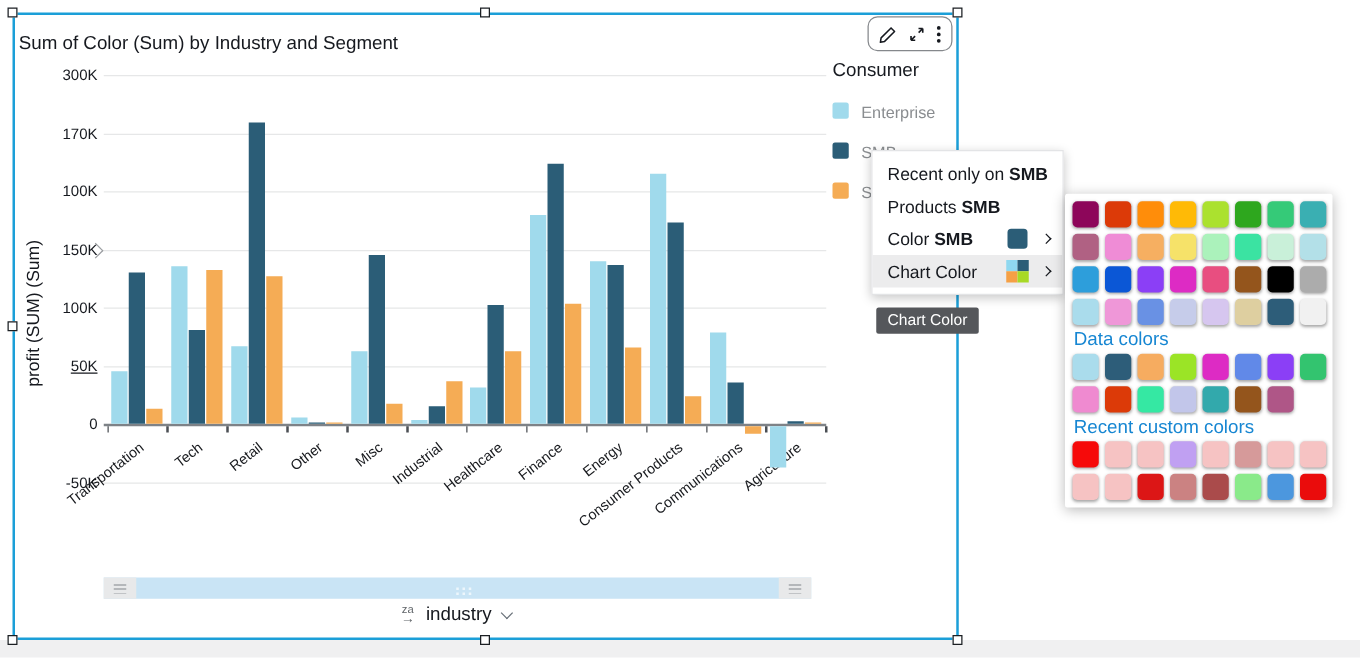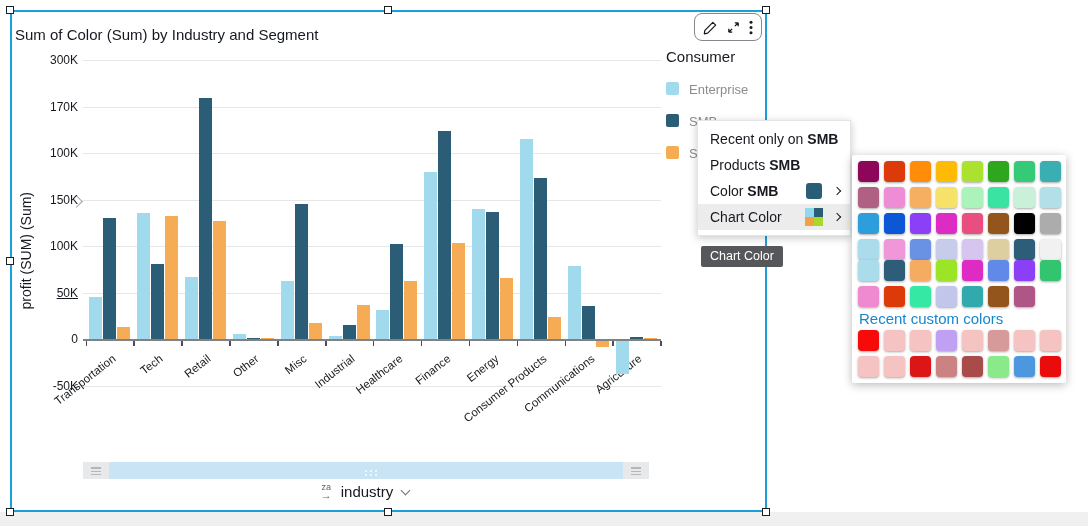--- a/index.html
+++ b/index.html
@@ -305,20 +305,21 @@
       <div class="swatch" style="background: rgb(172, 172, 172);"></div>
       <div class="swatch" style="background: rgb(170, 220, 236);"></div>
       <div class="swatch" style="background: rgb(239, 151, 216);"></div>
       <div class="swatch" style="background: rgb(105, 145, 228);"></div>
       <div class="swatch" style="background: rgb(198, 204, 234);"></div>
       <div class="swatch" style="background: rgb(214, 198, 239);"></div>
       <div class="swatch" style="background: rgb(222, 207, 160);"></div>
       <div class="swatch" style="background: rgb(45, 93, 121);"></div>
       <div class="swatch" style="background: rgb(241, 241, 241);"></div>
     </div>
+  <div class="panel-label">Data colors</div>
   <div class="swatch-grid">
       <div class="swatch" style="background: rgb(170, 220, 236);"></div>
       <div class="swatch" style="background: rgb(45, 93, 121);"></div>
       <div class="swatch" style="background: rgb(246, 172, 96);"></div>
       <div class="swatch" style="background: rgb(155, 228, 38);"></div>
       <div class="swatch" style="background: rgb(221, 43, 196);"></div>
       <div class="swatch" style="background: rgb(97, 137, 232);"></div>
       <div class="swatch" style="background: rgb(139, 63, 246);"></div>
       <div class="swatch" style="background: rgb(51, 196, 111);"></div>
       <div class="swatch" style="background: rgb(239, 138, 208);"></div>

